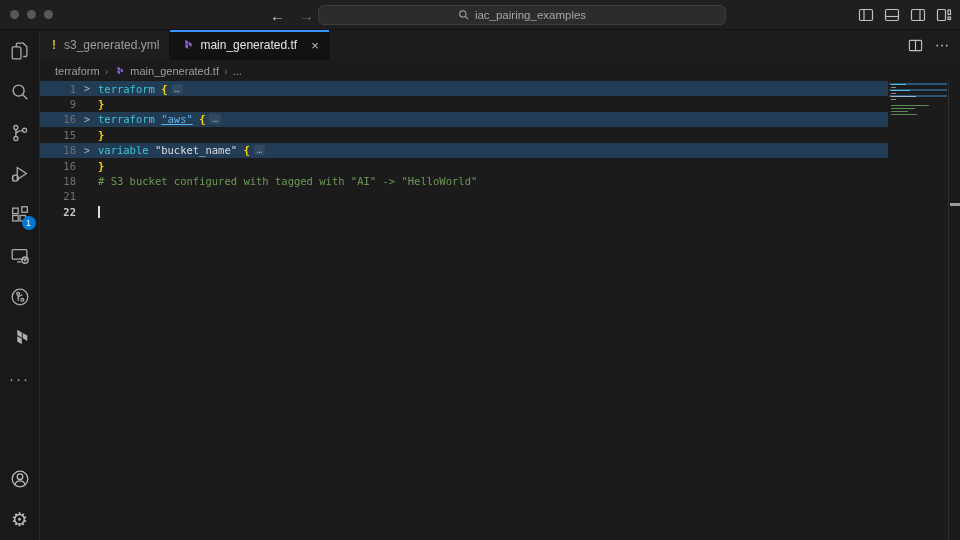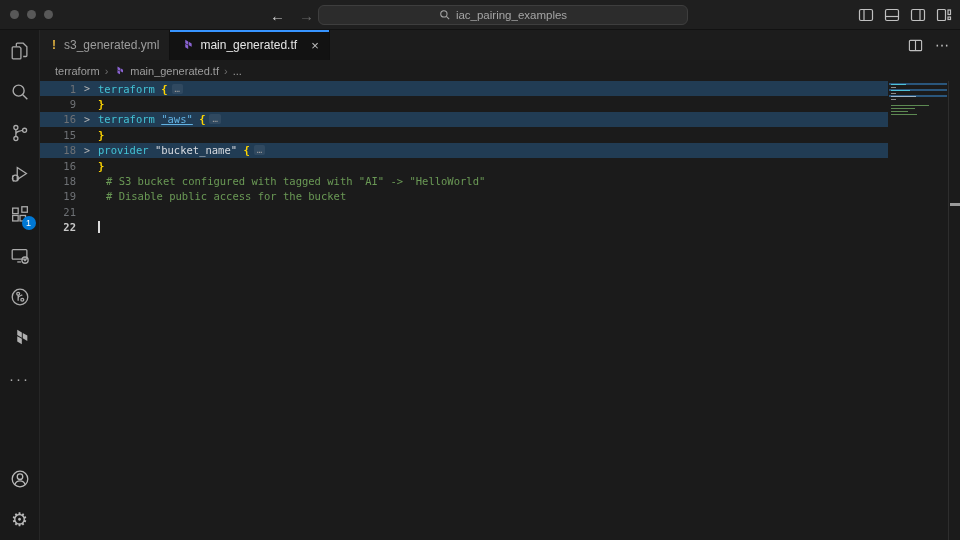--- a/index.html
+++ b/index.html
@@ -7,21 +7,21 @@
   body { font-family:"Liberation Sans", sans-serif; }
   #window { position:relative; width:960px; height:540px; background:#1b1b1b; overflow:hidden; }
 
   
   .titlebar { position:absolute; top:0; left:0; width:960px; height:30px;
     background:#1f1f1f; border-bottom:1px solid #121212; display:flex; align-items:center; }
   .traffic { display:flex; gap:8px; margin-left:10px; }
   .traffic .dot { width:9px; height:9px; border-radius:50%; background:#585858; }
   .nav-arrows { position:absolute; left:270px; top:0; height:30px; display:flex; align-items:center; gap:14px; font-size:15px; }
   .arrow-back { color:#cfcfcf; } .arrow-fwd { color:#686868; }
-  .search-box { position:absolute; left:318px; top:5px; width:370px; height:20px;
+  .search-box { position:absolute; left:318px; top:5px; width:408px; height:20px;
     background:#2c2c2c; border:1px solid #3e3e3e; border-radius:6px;
     display:flex; align-items:center; justify-content:center; gap:5px;
     color:#a5a5a5; font-size:11.5px; }
   .tb-actions { position:absolute; right:8px; top:0; height:30px; display:flex; align-items:center; gap:10px; }
   .tb-actions svg { display:block; }
 
   
   .activitybar { position:absolute; top:30px; left:0; width:40px; bottom:0;
     background:#191919; border-right:1px solid #262626; display:flex; flex-direction:column; align-items:center; }
   .ab-item { position:relative; width:40px; height:41px; display:flex; align-items:center; justify-content:center; color:#ababab; }
@@ -54,21 +54,21 @@
   .code-lines { position:absolute; left:0; top:0; right:72px; font-family:"DejaVu Sans Mono","Liberation Mono",monospace; font-size:10.5px; }
   .line { height:15.4px; display:flex; align-items:center; white-space:pre; }
   .line.hl { background:var(--hl,#213c54); }
   .num { width:36px; text-align:right; color:#6e7175; flex:none; }
   .num.active { color:#c8c8c8;font-weight:bold; }
   .foldcol { width:22px; text-align:center; color:#b6b6b6; font-size:10px; flex:none; }
   .tk-kw { color:var(--kw,#43c3d5); }
   .tk-link { color:var(--link,#62b2e2); text-decoration:underline; }
   .tk-str { color:var(--str,#d8dbe0); }
   .tk-brace { color:var(--brace,#ffd602); font-weight:bold; }
-  .tk-comment { color:var(--comment,#6a9955);margin-left:8px; }
+  .tk-comment { color:var(--comment,#6a9955); }
   .tk-plain { color:#d4d4d4; }
   .tk-fold { color:#9a9a9a; background:rgba(255,255,255,0.07); border-radius:2px; padding:0 3px; margin-left:4px; font-size:9px; }
   .cursor { display:inline-block; width:1.5px; height:12px; background:#dcdcdc; vertical-align:middle; }
 
   
   .minimap { position:absolute; top:2px; right:13px; width:58px; }
   .mini-row { height:2px; margin-bottom:1px; position:relative; }
   .mini-row.hl { background:#2a567c; }
   .mini-bar { position:absolute; left:2px; top:0.5px; height:1.5px; }
   .ruler { position:absolute; top:0; bottom:0; right:0; width:12px; border-left:1px solid #2e2e2e; }
@@ -226,24 +226,23 @@
       <span class="bc-sep">›</span>
       <span>...</span>
     </div>
 
     <div class="code-area">
       <div class="code-lines">
           <div class="line hl"><span class="num">1</span><span class="foldcol">&gt;</span><span class="tk-kw">terraform </span><span class="tk-brace">{</span><span class="tk-fold">…</span></div>
           <div class="line"><span class="num">9</span><span class="foldcol"></span><span class="tk-brace">}</span></div>
           <div class="line hl"><span class="num">16</span><span class="foldcol">&gt;</span><span class="tk-kw">terraform </span><span class="tk-link">"aws"</span><span class="tk-plain"> </span><span class="tk-brace">{</span><span class="tk-fold">…</span></div>
           <div class="line"><span class="num">15</span><span class="foldcol"></span><span class="tk-brace">}</span></div>
-          <div class="line hl"><span class="num">18</span><span class="foldcol">&gt;</span><span class="tk-kw">provider </span><span class="tk-str">"bucket_name"</span><span class="tk-plain"> </span><span class="tk-brace">{</span><span class="tk-fold">…</span></div>
+          <div class="line hl"><span class="num">18</span><span class="foldcol">&gt;</span><span class="tk-kw">variable </span><span class="tk-str">"bucket_name"</span><span class="tk-plain"> </span><span class="tk-brace">{</span><span class="tk-fold">…</span></div>
           <div class="line"><span class="num">16</span><span class="foldcol"></span><span class="tk-brace">}</span></div>
           <div class="line"><span class="num">18</span><span class="foldcol"></span><span class="tk-comment"># S3 bucket configured with tagged with "AI" -&gt; "HelloWorld"</span></div>
-          <div class="line"><span class="num">19</span><span class="foldcol"></span><span class="tk-comment"># Disable public access for the bucket</span></div>
           <div class="line"><span class="num">21</span><span class="foldcol"></span></div>
           <div class="line"><span class="num active">22</span><span class="foldcol"></span><span class="cursor"></span></div>
         </div>
       <div class="minimap">
           <div class="mini-row hl">
             <div class="mini-bar" style="width: 15px; background: rgb(79, 193, 216);"></div>
           </div>
           <div class="mini-row">
             <div class="mini-bar" style="width: 5px; background: rgb(138, 138, 138);"></div>
           </div>

